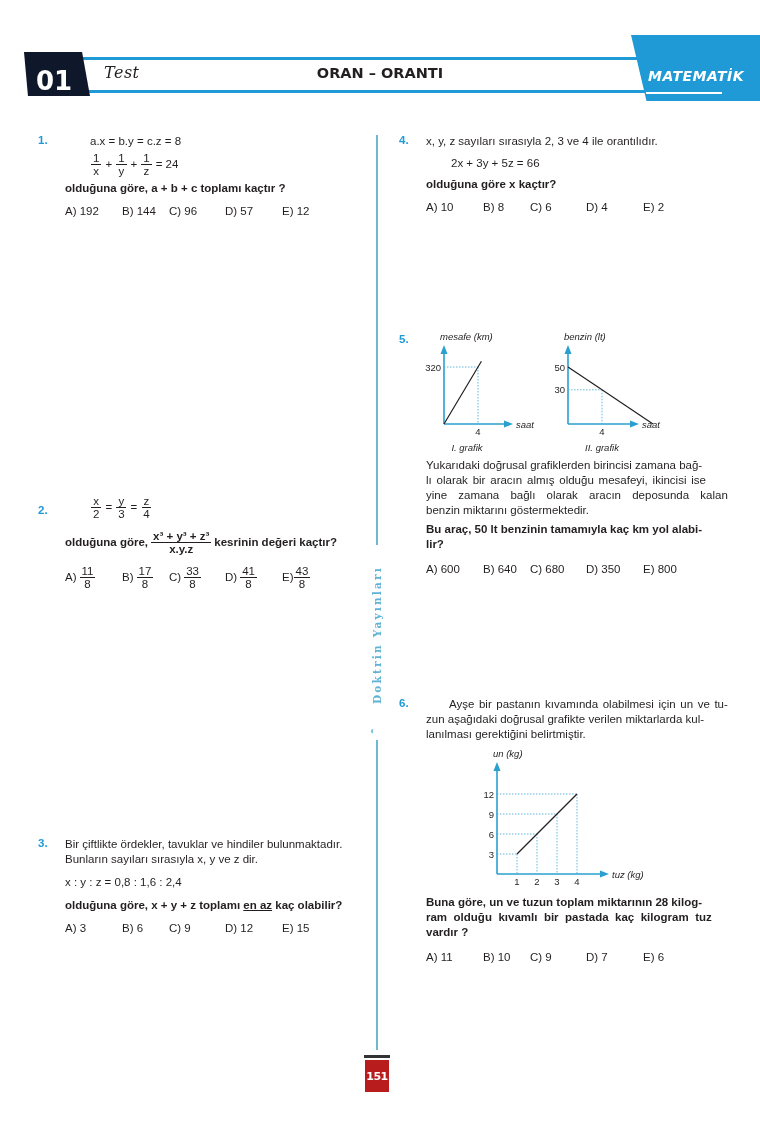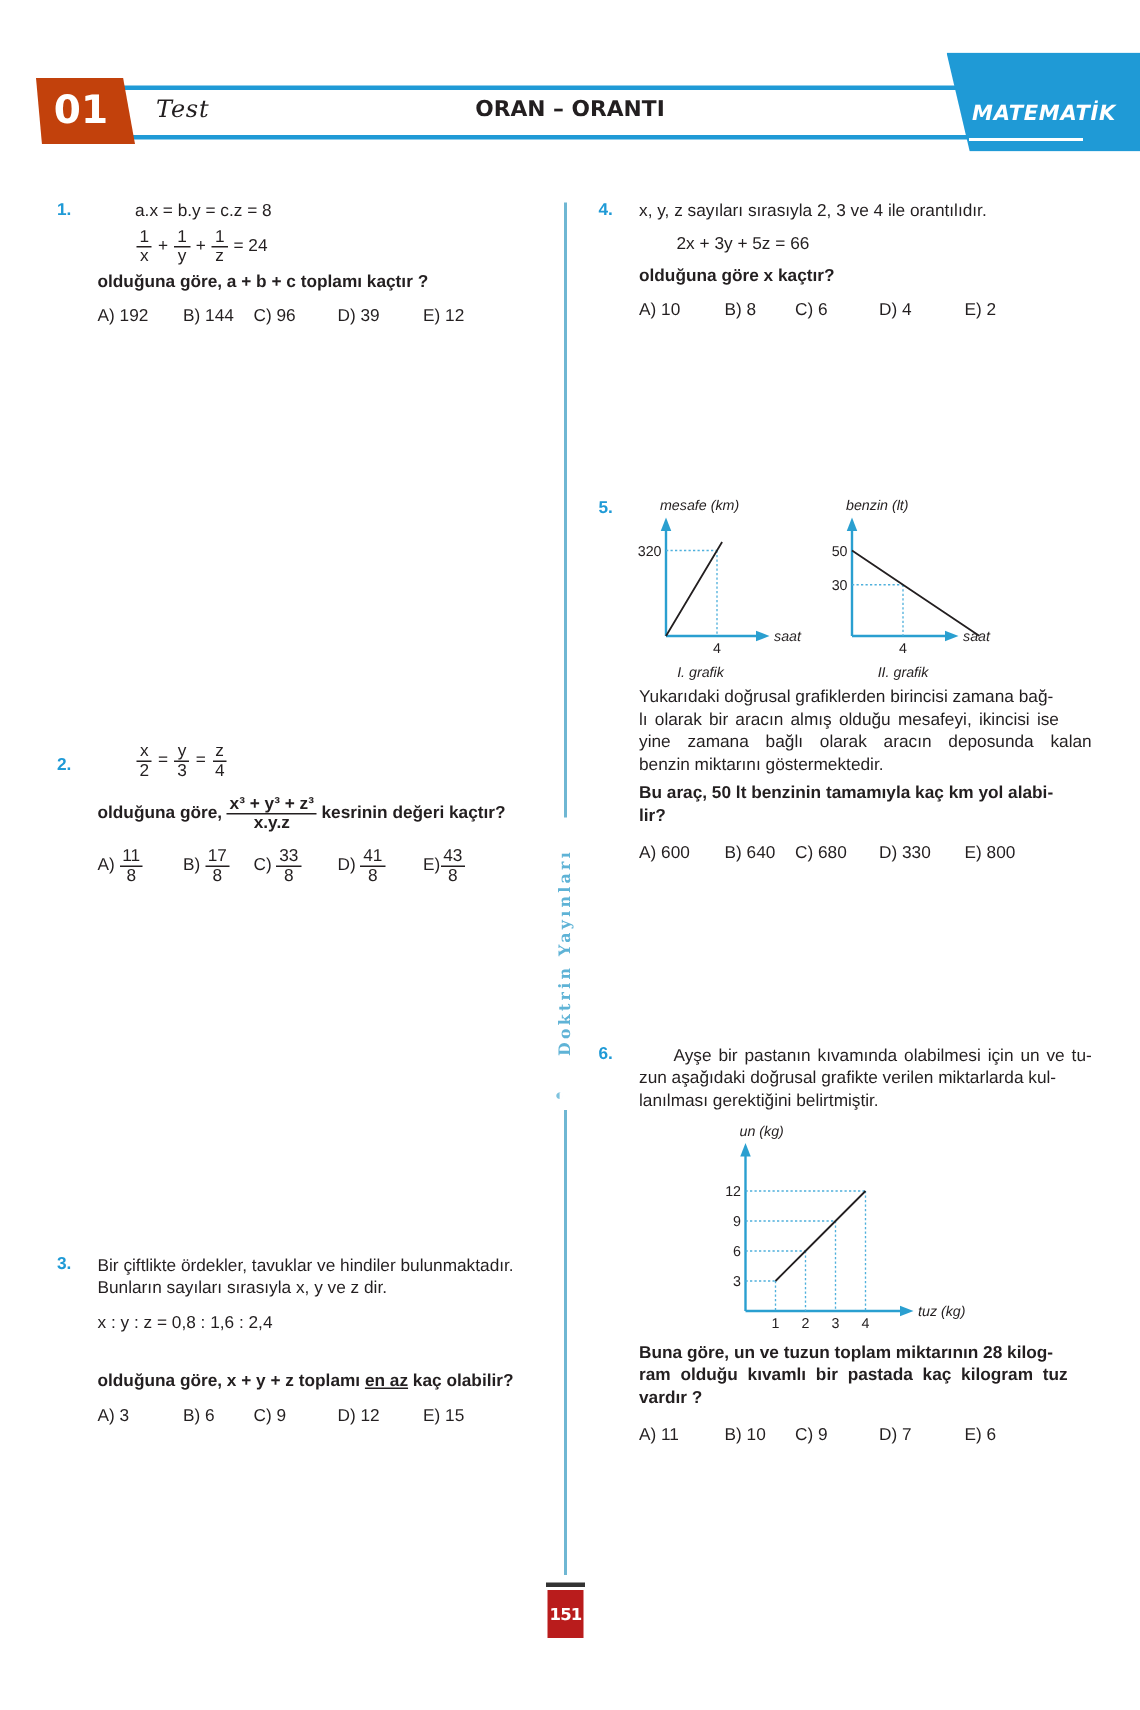--- a/index.html
+++ b/index.html
@@ -1,21 +1,21 @@
 <!DOCTYPE html>
 <html><head>
   <meta charset="utf-8">
   <style>
     * { margin: 0; padding: 0; box-sizing: border-box; }
     html, body { width: 760px; height: 1140px; background: #ffffff; }
     body { position: relative; font-family: "Liberation Sans", sans-serif; color: #231f20; font-size: 11.5px; overflow: hidden; }
 
     
     .hdr-band { position: absolute; left: 56px; top: 57px; width: 614px; height: 36px; border-top: 3px solid #1f9ad6; border-bottom: 3px solid #1f9ad6; }
-    .hdr-num { position: absolute; left: 24px; top: 52px; width: 66px; height: 44px; background: #c2410c; clip-path: polygon(0 0, 88% 0, 100% 100%, 6% 100%); color: #fff; font-weight: 700; font-size: 26px; display: flex; align-items: center; justify-content: center; padding-right: 6px; font-family: "DejaVu Sans", sans-serif; }
+    .hdr-num { position: absolute; left: 24px; top: 52px; width: 66px; height: 44px; background: #0f172a; clip-path: polygon(0 0, 88% 0, 100% 100%, 6% 100%); color: #fff; font-weight: 700; font-size: 26px; display: flex; align-items: flex-end; justify-content: center; padding-right: 6px; font-family: "DejaVu Sans", sans-serif; }
     .hdr-test { position: absolute; left: 104px; top: 63px; font-family: "DejaVu Serif", serif; font-style: italic; font-size: 16px; color: #231f20; letter-spacing: 0.5px; }
     .hdr-title { position: absolute; left: 0; width: 760px; top: 65px; text-align: center; font-family: "DejaVu Sans", sans-serif; font-weight: 700; font-size: 14.5px; color: #231f20; }
     .hdr-subject { position: absolute; left: 631px; top: 35px; width: 129px; height: 66px; background: #1f9ad6; clip-path: polygon(0 0, 100% 0, 100% 100%, 12% 100%); }
     .hdr-subject-txt { position: absolute; left: 648px; top: 68px; color: #fff; font-style: italic; font-size: 14px; font-weight: 700; letter-spacing: 0.5px; font-family: "DejaVu Sans", sans-serif; }
     .hdr-subject-line { position: absolute; left: 646px; top: 92px; width: 76px; height: 2px; background: #fff; }
 
     
     .vline { position: absolute; left: 376px; width: 2px; background: #6fb7d3; }
     .vline.top { top: 135px; height: 410px; }
     .vline.bottom { top: 740px; height: 310px; }
@@ -81,21 +81,21 @@
           <span class="n">1</span>
           <span class="d">z</span>
         </span>
       <span style="margin-left:3px;">= 24</span>
     </div>
     <div class="line bold" style="margin-top:4px;">olduğuna göre, a + b + c toplamı kaçtır ?</div>
     <div class="choices" style="margin-top:8px;">
       <span class="choice" style="width:57px;">A) 192</span>
       <span class="choice" style="width:47px;">B) 144</span>
       <span class="choice" style="width:56px;">C) 96</span>
-      <span class="choice" style="width:57px;">D) 39</span>
+      <span class="choice" style="width:57px;">D) 57</span>
       <span class="choice">E) 12</span>
     </div>
   </div>
 </div>
 
 <div class="q" style="left:38px; top:494px; width:330px;">
   <div class="qnum" style="top:10px;">2.</div>
   <div class="qbody" style="width:300px;">
     <div class="eq" style="margin-left:25px;">
       <span class="frac">
@@ -160,21 +160,21 @@
     </div>
   </div>
 </div>
 
 <div class="q" style="left:38px; top:837px; width:330px;">
   <div class="qnum">3.</div>
   <div class="qbody" style="width:305px;">
     <div class="line">Bir çiftlikte ördekler, tavuklar ve hindiler bulunmaktadır.</div>
     <div class="line">Bunların sayıları sırasıyla x, y ve z dir.</div>
     <div class="line" style="margin-top:8px;">x : y : z = 0,8 : 1,6 : 2,4</div>
-    <div class="line bold" style="margin-top:24px;"><span>olduğuna göre, x + y + z toplamı </span><u>en az</u><span> kaç olabilir?</span></div>
+    <div class="line bold" style="margin-top:8px;"><span>olduğuna göre, x + y + z toplamı </span><u>en az</u><span> kaç olabilir?</span></div>
     <div class="choices" style="margin-top:8px;">
       <span class="choice" style="width:57px;">A) 3</span>
       <span class="choice" style="width:47px;">B) 6</span>
       <span class="choice" style="width:56px;">C) 9</span>
       <span class="choice" style="width:57px;">D) 12</span>
       <span class="choice">E) 15</span>
     </div>
   </div>
 </div>
 
@@ -227,21 +227,21 @@
     <div class="line justify">Yukarıdaki doğrusal grafiklerden birincisi zamana bağ-</div>
     <div class="line justify" style="word-spacing:1.6px;">lı olarak bir aracın almış olduğu mesafeyi, ikincisi ise</div>
     <div class="line justify" style="word-spacing:8px;">yine zamana bağlı olarak aracın deposunda kalan</div>
     <div class="line">benzin miktarını göstermektedir.</div>
     <div class="line bold" style="margin-top:4px;">Bu araç, 50 lt benzinin tamamıyla kaç km yol alabi-</div>
     <div class="line bold">lir?</div>
     <div class="choices" style="margin-top:10px;">
       <span class="choice" style="width:57px;">A) 600</span>
       <span class="choice" style="width:47px;">B) 640</span>
       <span class="choice" style="width:56px;">C) 680</span>
-      <span class="choice" style="width:57px;">D) 330</span>
+      <span class="choice" style="width:57px;">D) 350</span>
       <span class="choice">E) 800</span>
     </div>
   </div>
 </div>
 
 <div class="q" style="left:399px; top:697px; width:330px;">
   <div class="qnum">6.</div>
   <div class="qbody" style="width:302px;">
     <div class="line" style="word-spacing:1.4px;margin-left:23px;">Ayşe bir pastanın kıvamında olabilmesi için un ve tu-</div>
     <div class="line">zun aşağıdaki doğrusal grafikte verilen miktarlarda kul-</div>

